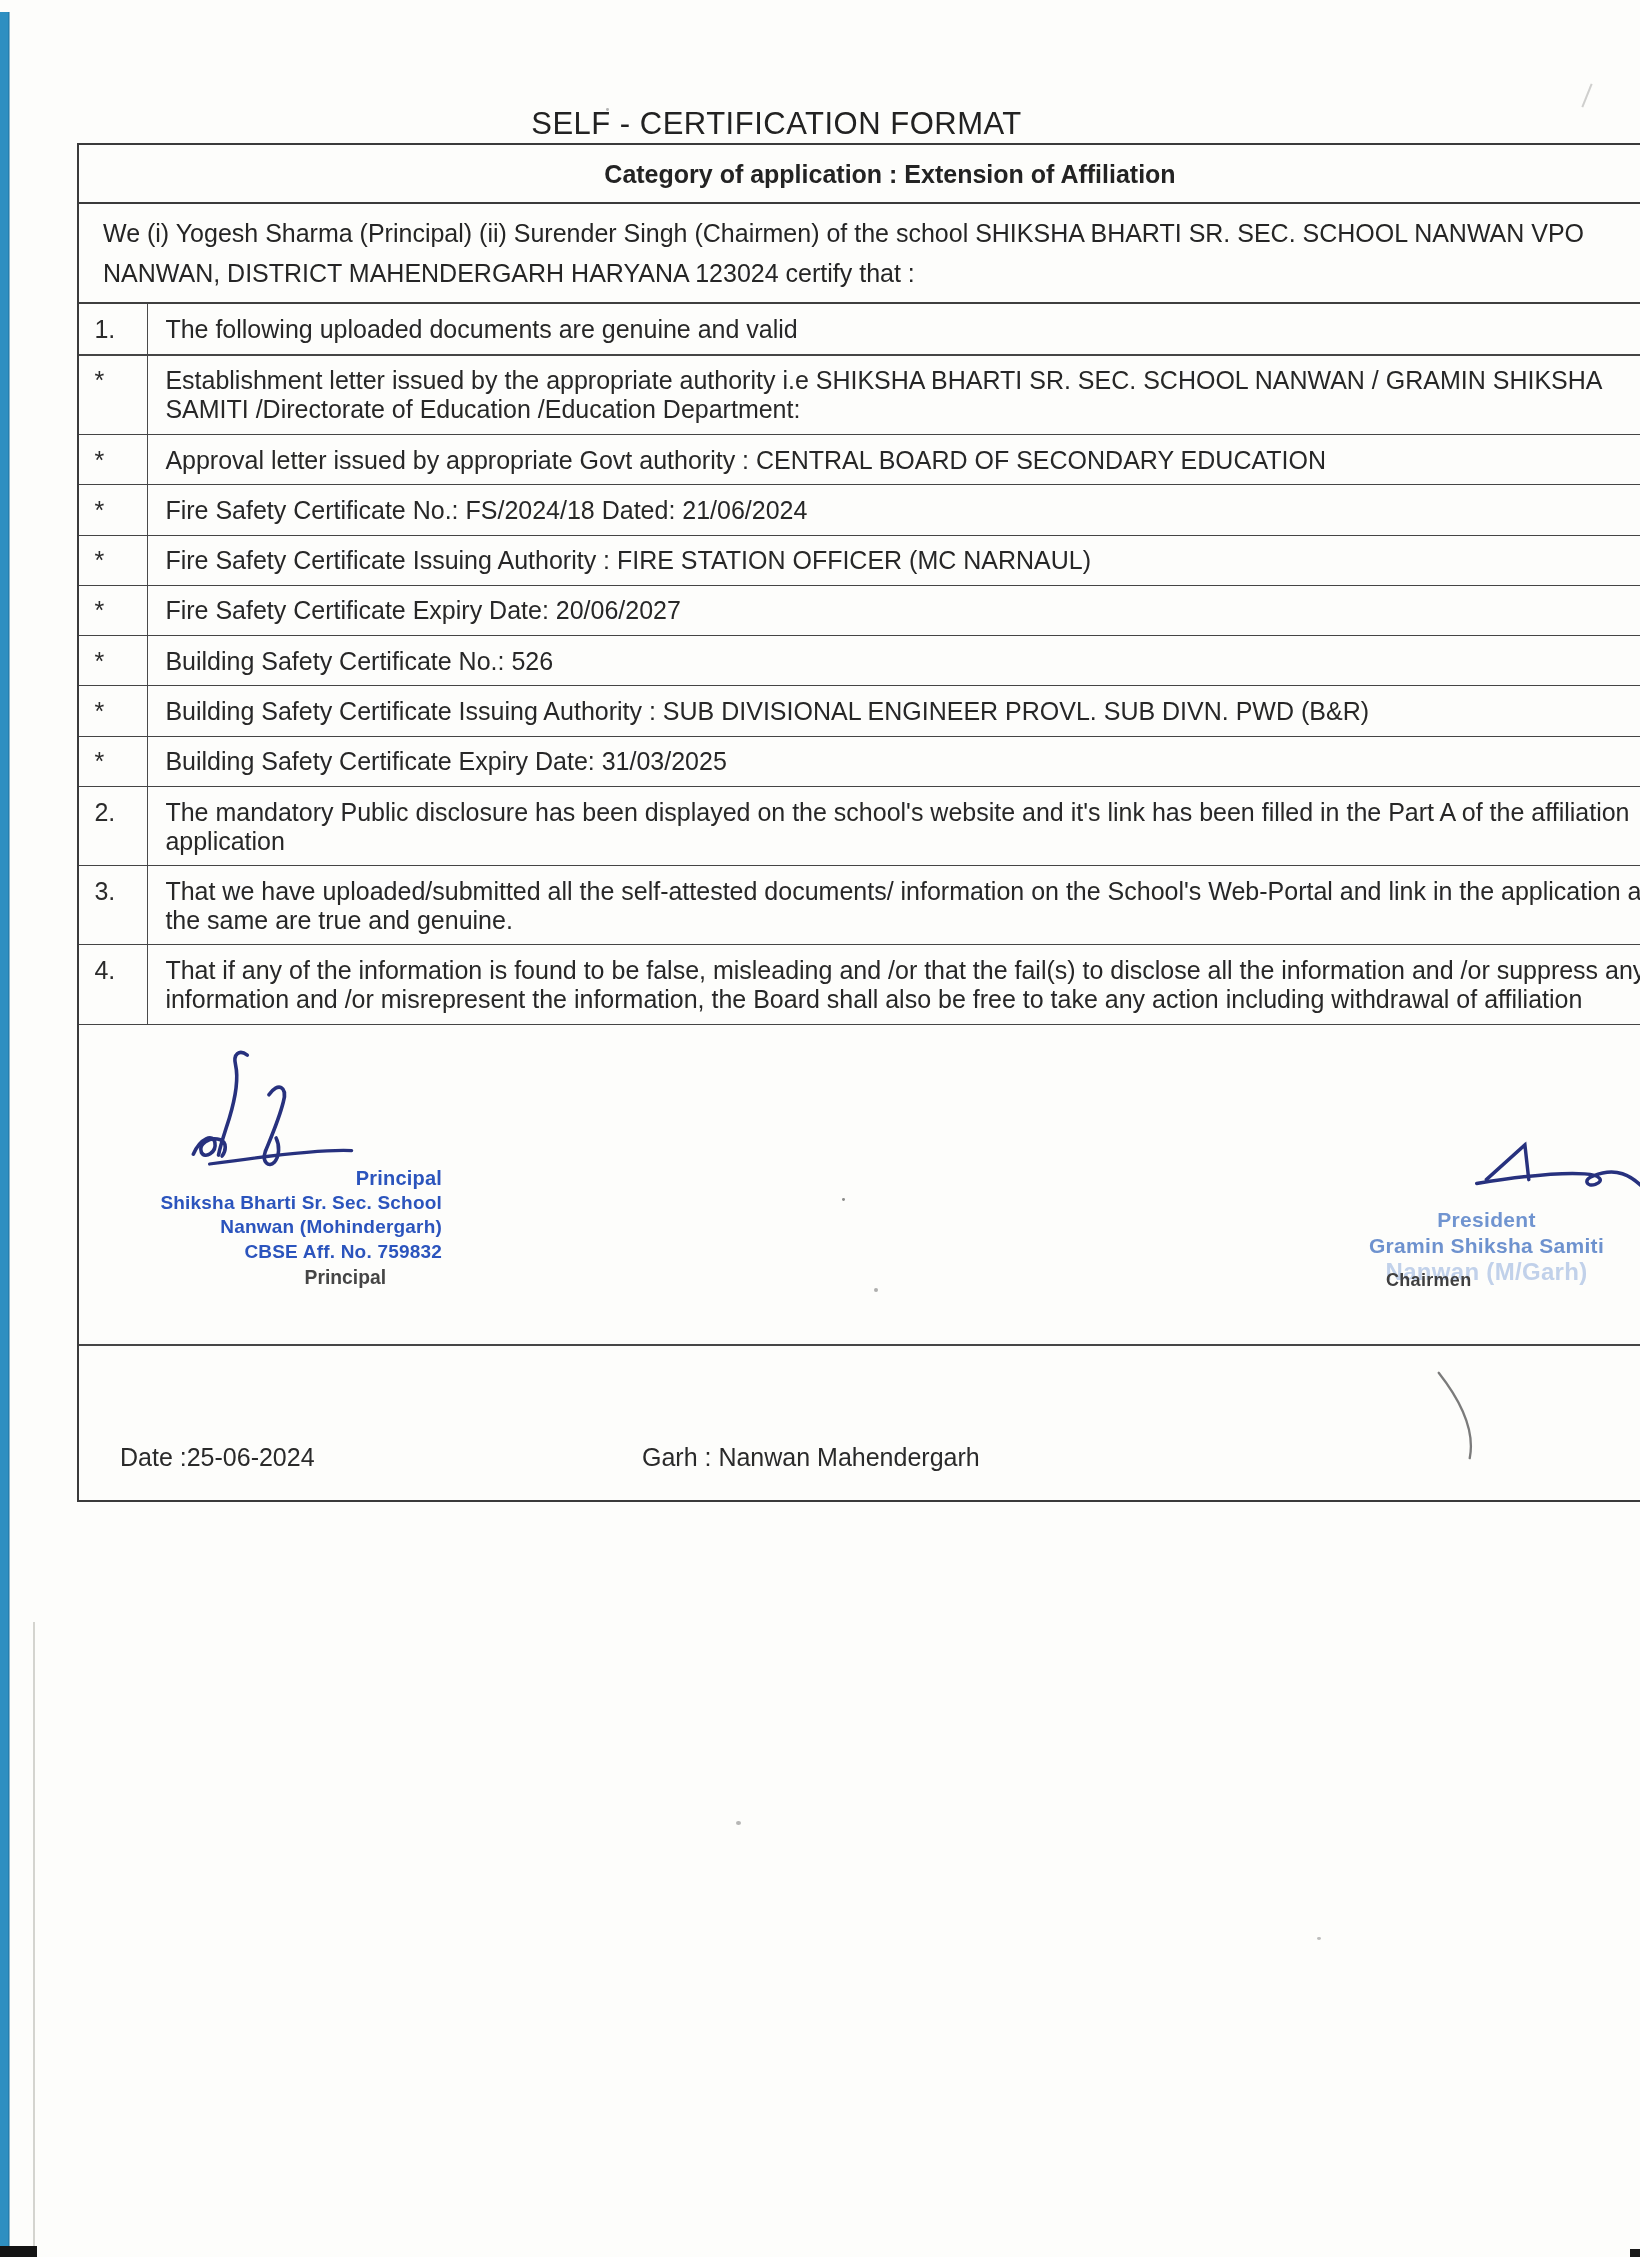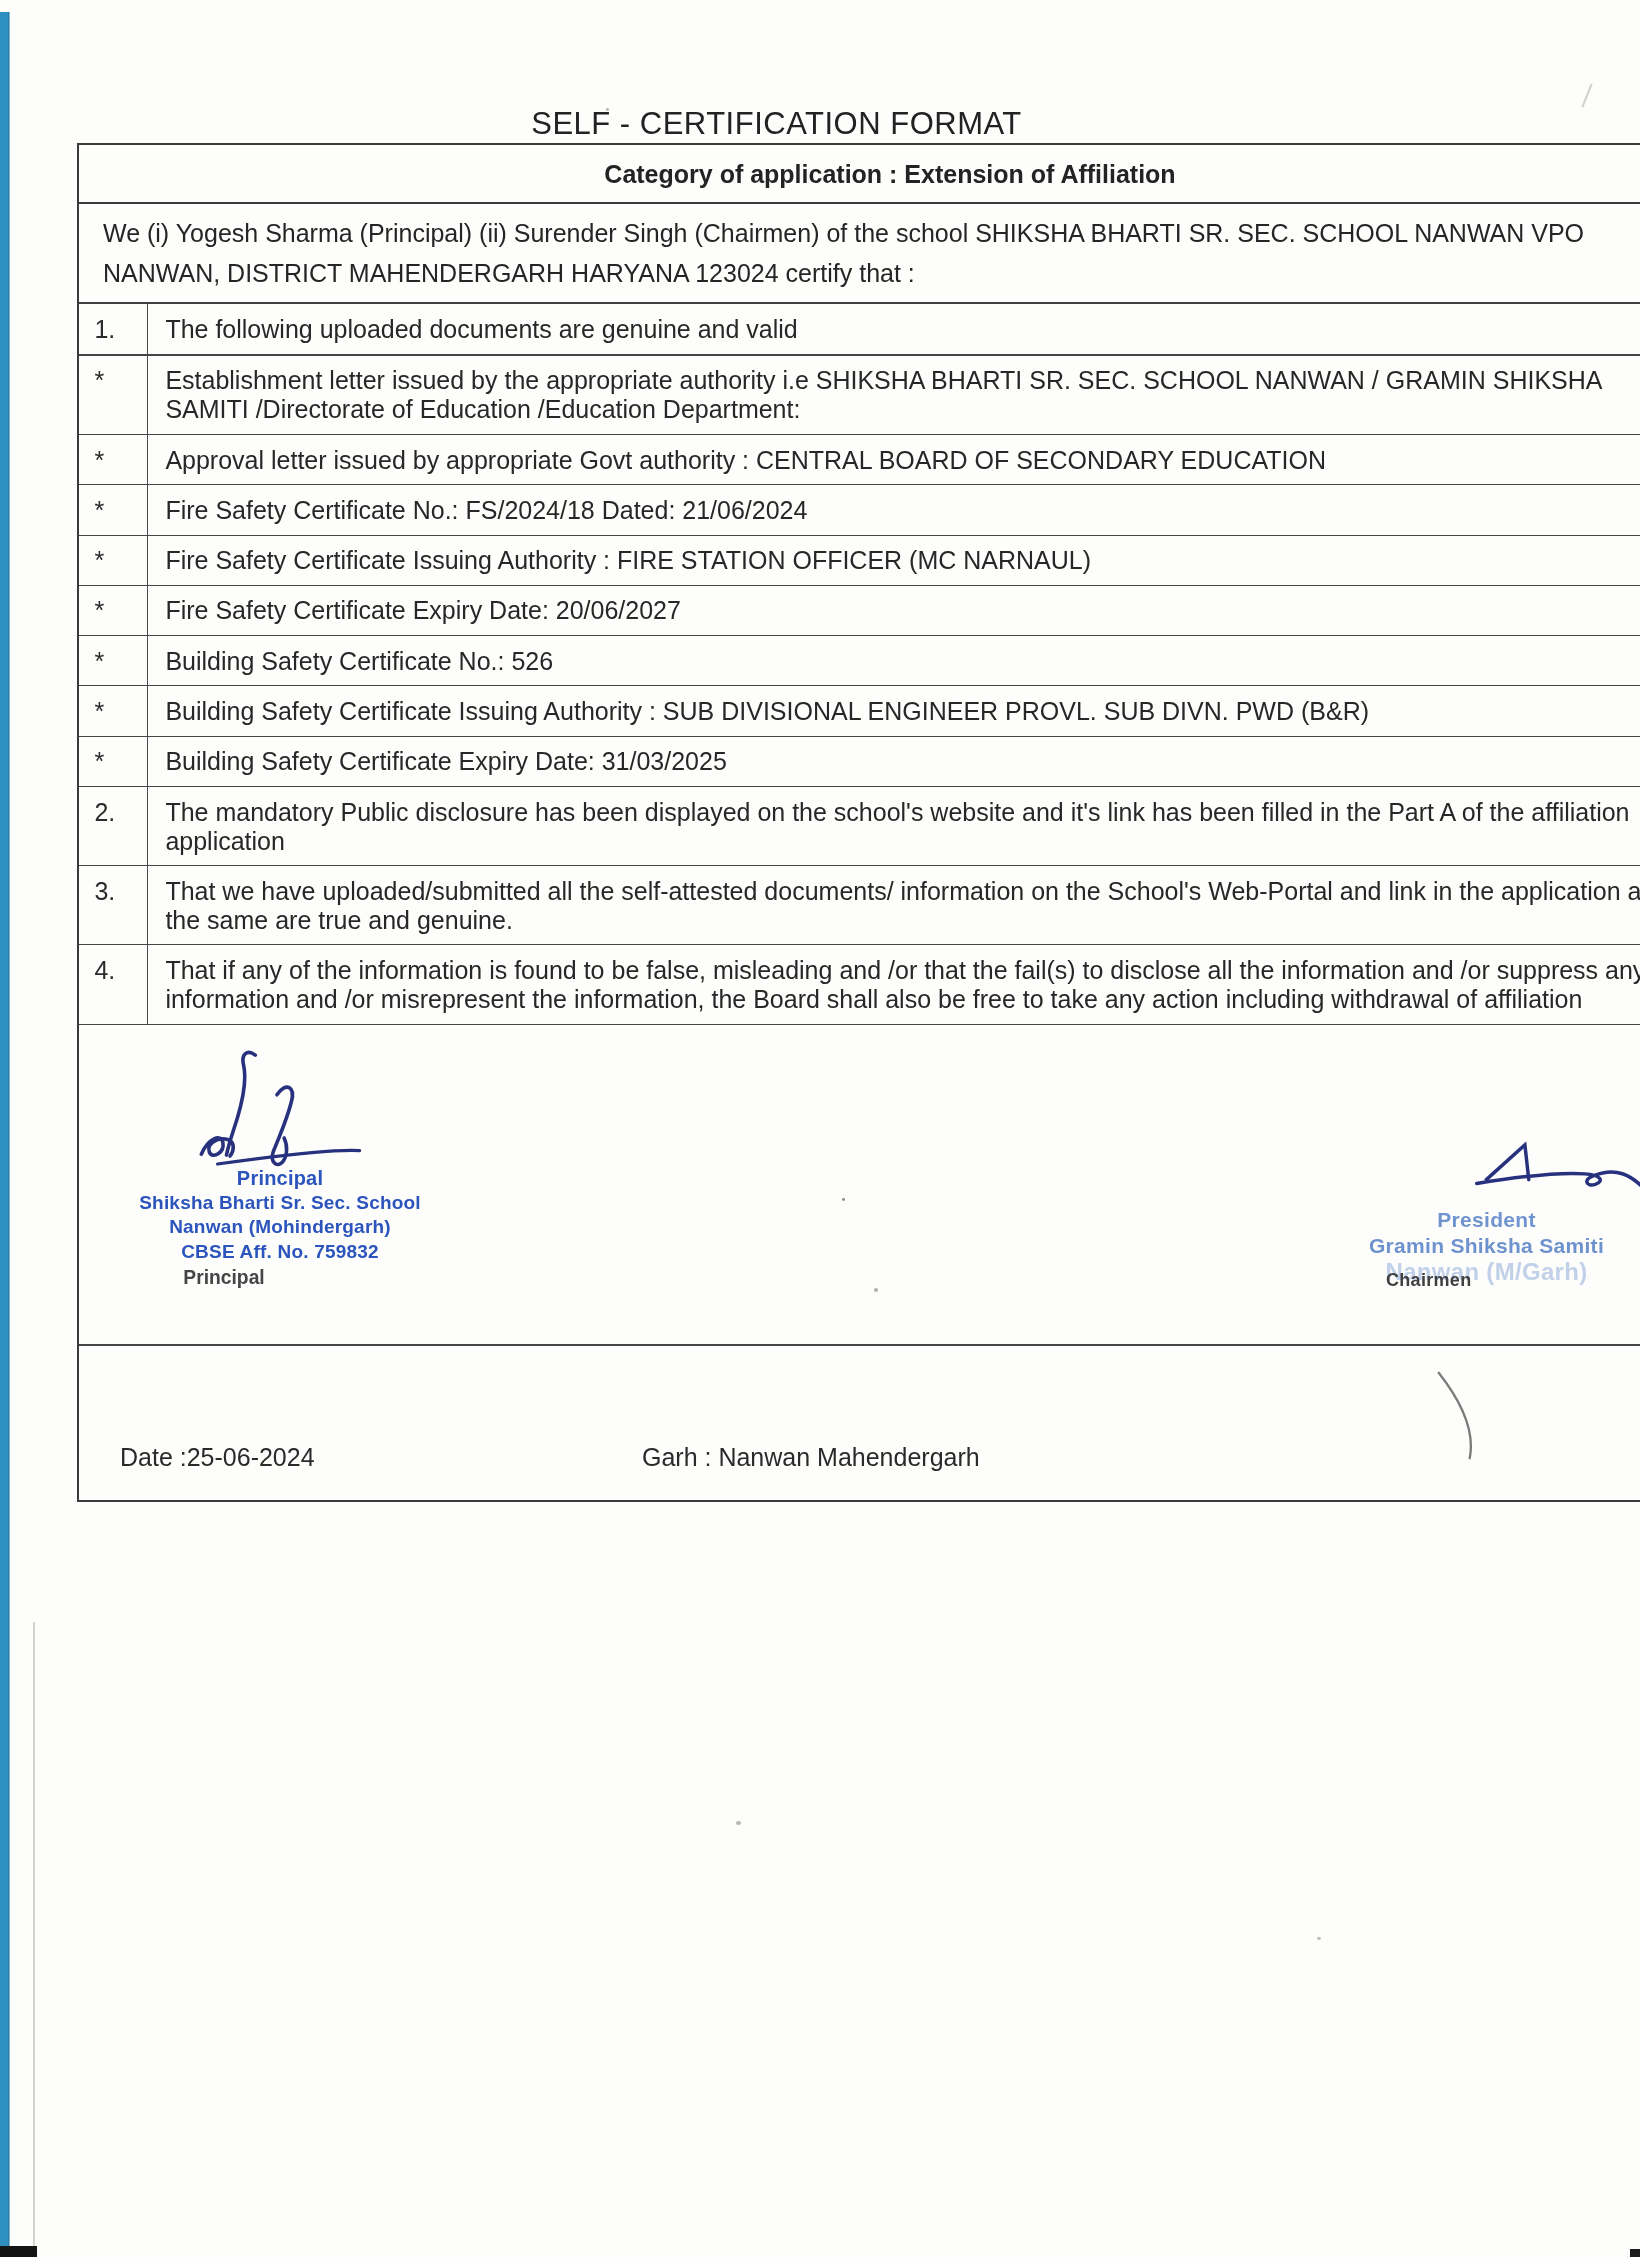--- a/index.html
+++ b/index.html
@@ -55,21 +55,21 @@
   .t-signarea{
     position:relative;height:319px;border-bottom:2.9px solid #464646;
   }
   .t-footer{
     position:relative;height:154px;font-size:25px;color:#2a2a2a;
   }
   .footer-date{position:absolute;left:41px;top:97px;}
   .footer-place{position:absolute;left:563px;top:97px;}
 
   
-  .principal-block{position:absolute;left:31px;top:23px;width:340px;text-align:center;}
+  .principal-block{position:absolute;left:23px;top:23px;width:340px;text-align:right;}
   .sig-svg{display:block;}
   .principal-sig{width:193px;height:126px;margin:0 auto -7.7px;}
   .stamp-blue{
     color:#2b54bd;font-weight:bold;font-size:19px;line-height:24.6px;
     filter:blur(0.3px);letter-spacing:0.2px;
   }
   .stamp-blue .sl0{font-size:20px;}
   .principal-dark{
     font-size:19.3px;font-weight:bold;color:#454545;margin-top:2.9px;
     transform:translateX(-56px);filter:blur(0.2px);

